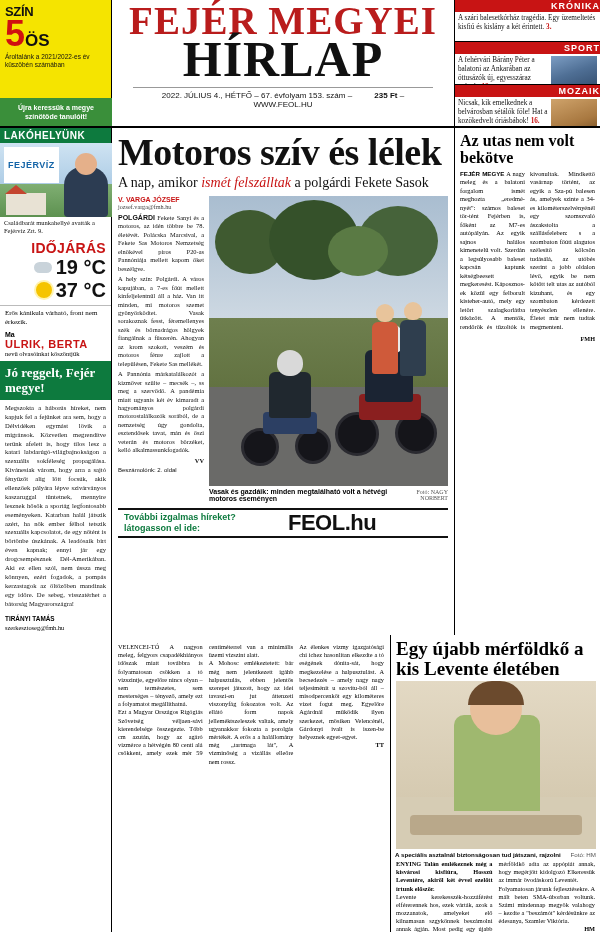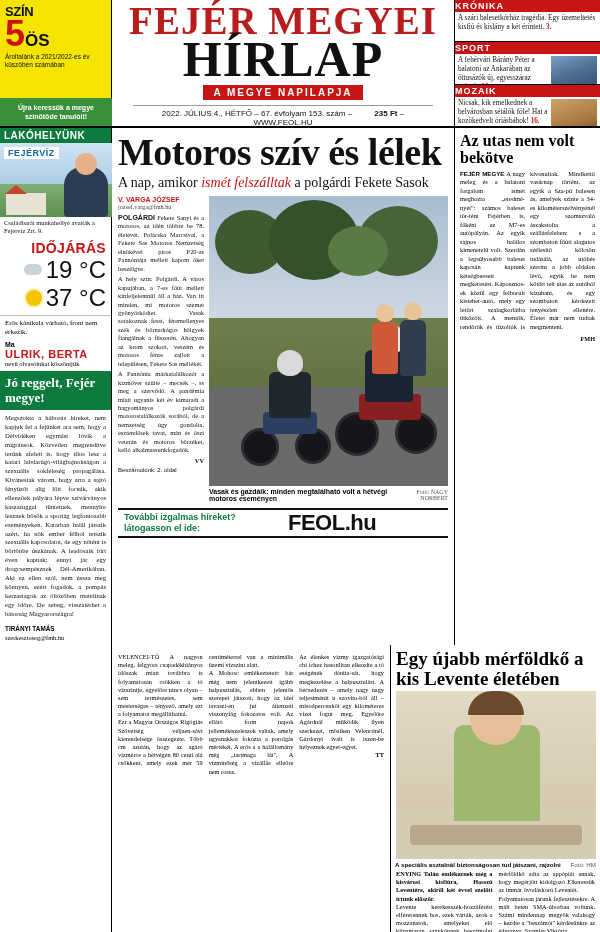--- a/index.html
+++ b/index.html
@@ -45,21 +45,21 @@
     font-family:"Liberation Sans",sans-serif; font-size:8px; margin-top:5px; color:#111;
     border-top:1px solid #999; padding-top:3px; width:300px; margin-left:auto; margin-right:auto;
   }
   .mast-info b { font-weight:bold;margin-left:20px; }
 
   .topright { width: 146px; border-left: 1px solid #000; display:flex; flex-direction:column; }
   .tr-sec { flex:1; position:relative; overflow:hidden; border-bottom:1px solid #000; }
   .tr-sec:last-child { border-bottom:none; }
   .tr-head {
     background:#c81414; color:#fff; font-family:"Liberation Sans",sans-serif; font-size:9px;
-    font-weight:bold; letter-spacing:1px; text-align:left; padding:1px 0;
+    font-weight:bold; letter-spacing:1px; text-align:right; padding:1px 0;
   }
   .tr-body { display:flex; padding:2px 3px; gap:3px; }
   .tr-txt { font-size:7.2px; line-height:1.25; color:#111; font-family:"Liberation Serif",serif; }
   .tr-txt b { color:#c81414; }
   .tr-thumb { width:46px; height:38px; flex:none; background:#9bb7a0; border:0; }
   .thumb-sport { background: linear-gradient(160deg,#7d9ec4 0%,#4f6f95 45%,#2e4766 100%); }
   .thumb-mozaik { background: linear-gradient(160deg,#cfa36b 0%,#a87840 60%,#6d4a22 100%); }
 
   
   .mainwrap { display:flex; width:600px; }
@@ -68,31 +68,31 @@
   .rightcol { width:146px; border-left:1px solid #000; }
 
   
   .lak-head {
     background:#0d7a3e; color:#fff; font-family:"Liberation Sans",sans-serif; font-size:10px;
     font-weight:bold; letter-spacing:0.5px; padding:2px 4px;
   }
   .lak-img { width:112px; height:74px; position:relative; background:linear-gradient(180deg,#cfe3f2 0%,#aecde6 55%,#7fae72 56%,#5d9150 100%); overflow:hidden;}
   .lak-logo {
     position:absolute; left:4px; top:4px; background:#fff; color:#1565a8;
-    font-family:"Liberation Sans",sans-serif; font-size:9px; font-weight:bold; padding:1px 4px; letter-spacing:0.5px;
+    font-family:"Liberation Sans",sans-serif; font-size:9px; font-weight:bold; padding:13px 4px; letter-spacing:0.5px;
   }
   .lak-man { position:absolute; right:4px; bottom:0; width:44px; height:50px; background:#2c3c52; border-radius:18px 18px 4px 4px;}
   .lak-man:after{ content:""; position:absolute; left:11px; top:-14px; width:22px; height:22px; border-radius:50%; background:#e5b08a;}
   .lak-houses{ position:absolute; left:6px; bottom:2px; width:40px; height:22px; background:#e8e2d4; }
   .lak-houses:before{content:"";position:absolute;left:-1px;top:-8px;border-left:11px solid transparent;border-right:11px solid transparent;border-bottom:9px solid #c4452f;}
   .lak-cap { font-size:6.5px; line-height:1.3; padding:2px 4px; color:#111; }
 
   .ido-head { color:#c81414; font-family:"Liberation Sans",sans-serif; font-size:14px; font-weight:bold; text-align:right; padding:2px 5px 0 0; letter-spacing:0.3px;}
   .ido-row { display:flex; align-items:center; justify-content:flex-end; gap:4px; padding-right:5px;}
-  .ido-temp { font-family:"Liberation Sans",sans-serif; font-size:24px; font-weight:normal; color:#111; }
+  .ido-temp { font-family:"Liberation Sans",sans-serif; font-size:20px; font-weight:bold; color:#111; }
   .ico-sun { width:16px; height:16px; border-radius:50%; background:#f5c400; box-shadow:0 0 0 2px #fff3b0;}
   .ico-cloud { width:18px;height:11px;border-radius:7px;background:#c9d3da;position:relative;}
   .ido-note { font-size:7px; line-height:1.25; padding:3px 5px; border-top:1px solid #bbb; margin-top:3px;}
   .ma-label { font-family:"Liberation Sans",sans-serif;font-size:7px;font-weight:bold;padding:2px 5px 0;}
   .names { font-family:"Liberation Sans",sans-serif; font-size:11px; font-weight:bold; color:#c81414; padding:0 5px; letter-spacing:0.5px;}
   .names-sub { font-size:6.5px; padding:0 5px 4px; }
 
   .jo-reggelt { background:#0d7a3e; color:#fff; font-family:"Liberation Serif",serif; font-size:13px; font-weight:bold; line-height:1.1; padding:5px 5px; }
   .lead-body { font-size:6.6px; line-height:1.35; padding:4px 5px; text-align:justify; color:#111;}
   .sig { font-size:6.4px; padding:3px 5px; line-height:1.3; }
@@ -159,21 +159,20 @@
     <div class="promo-box">
       <div class="promo-line1">SZÍN</div>
       <div><span class="promo-big">5</span><span class="promo-os">ÖS</span></div>
       <div class="promo-sub">Ároltalánk a 2021/2022-es év küszöbén számában</div>
       <div class="promo-green">Újra keressük a megye színötöde tanulóit!</div>
     </div>
 
     <div class="masthead">
       <div class="mast-line1">FEJÉR MEGYEI</div>
       <div class="mast-line2">HÍRLAP</div>
-      <div class="mast-tag">A MEGYE NAPILAPJA</div>
       <div class="mast-info">
         <span>2022. JÚLIUS 4., HÉTFŐ – 67. évfolyam 153. szám – </span><b>235 Ft</b><span> – WWW.FEOL.HU</span>
       </div>
     </div>
 
     <div class="topright">
       <div class="tr-sec">
         <div class="tr-head">KRÓNIKA</div>
         <div class="tr-body">
           <div class="tr-txt"><span>A szári balesetkórház tragédia. Egy üzemeltetés kisfiú és kislány a két érintett. </span><b>3.</b></div>

